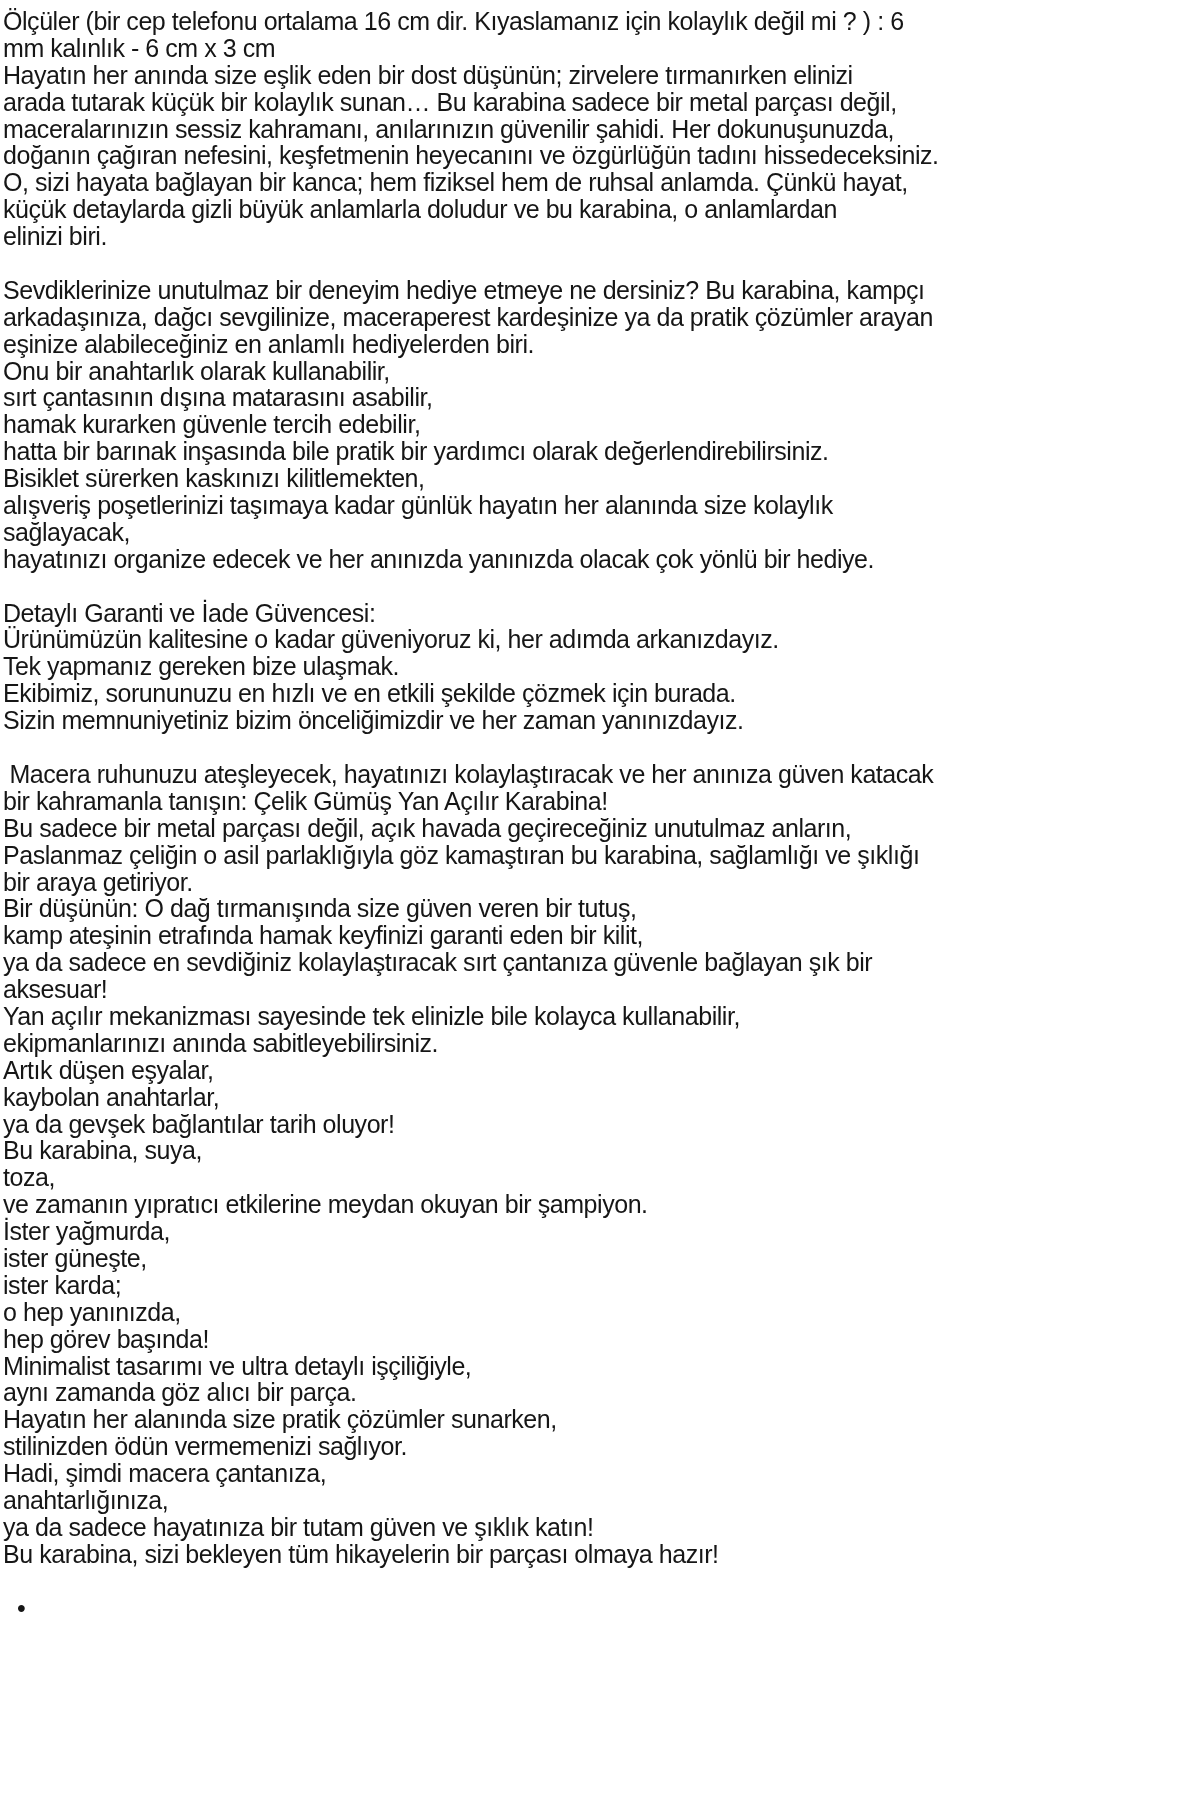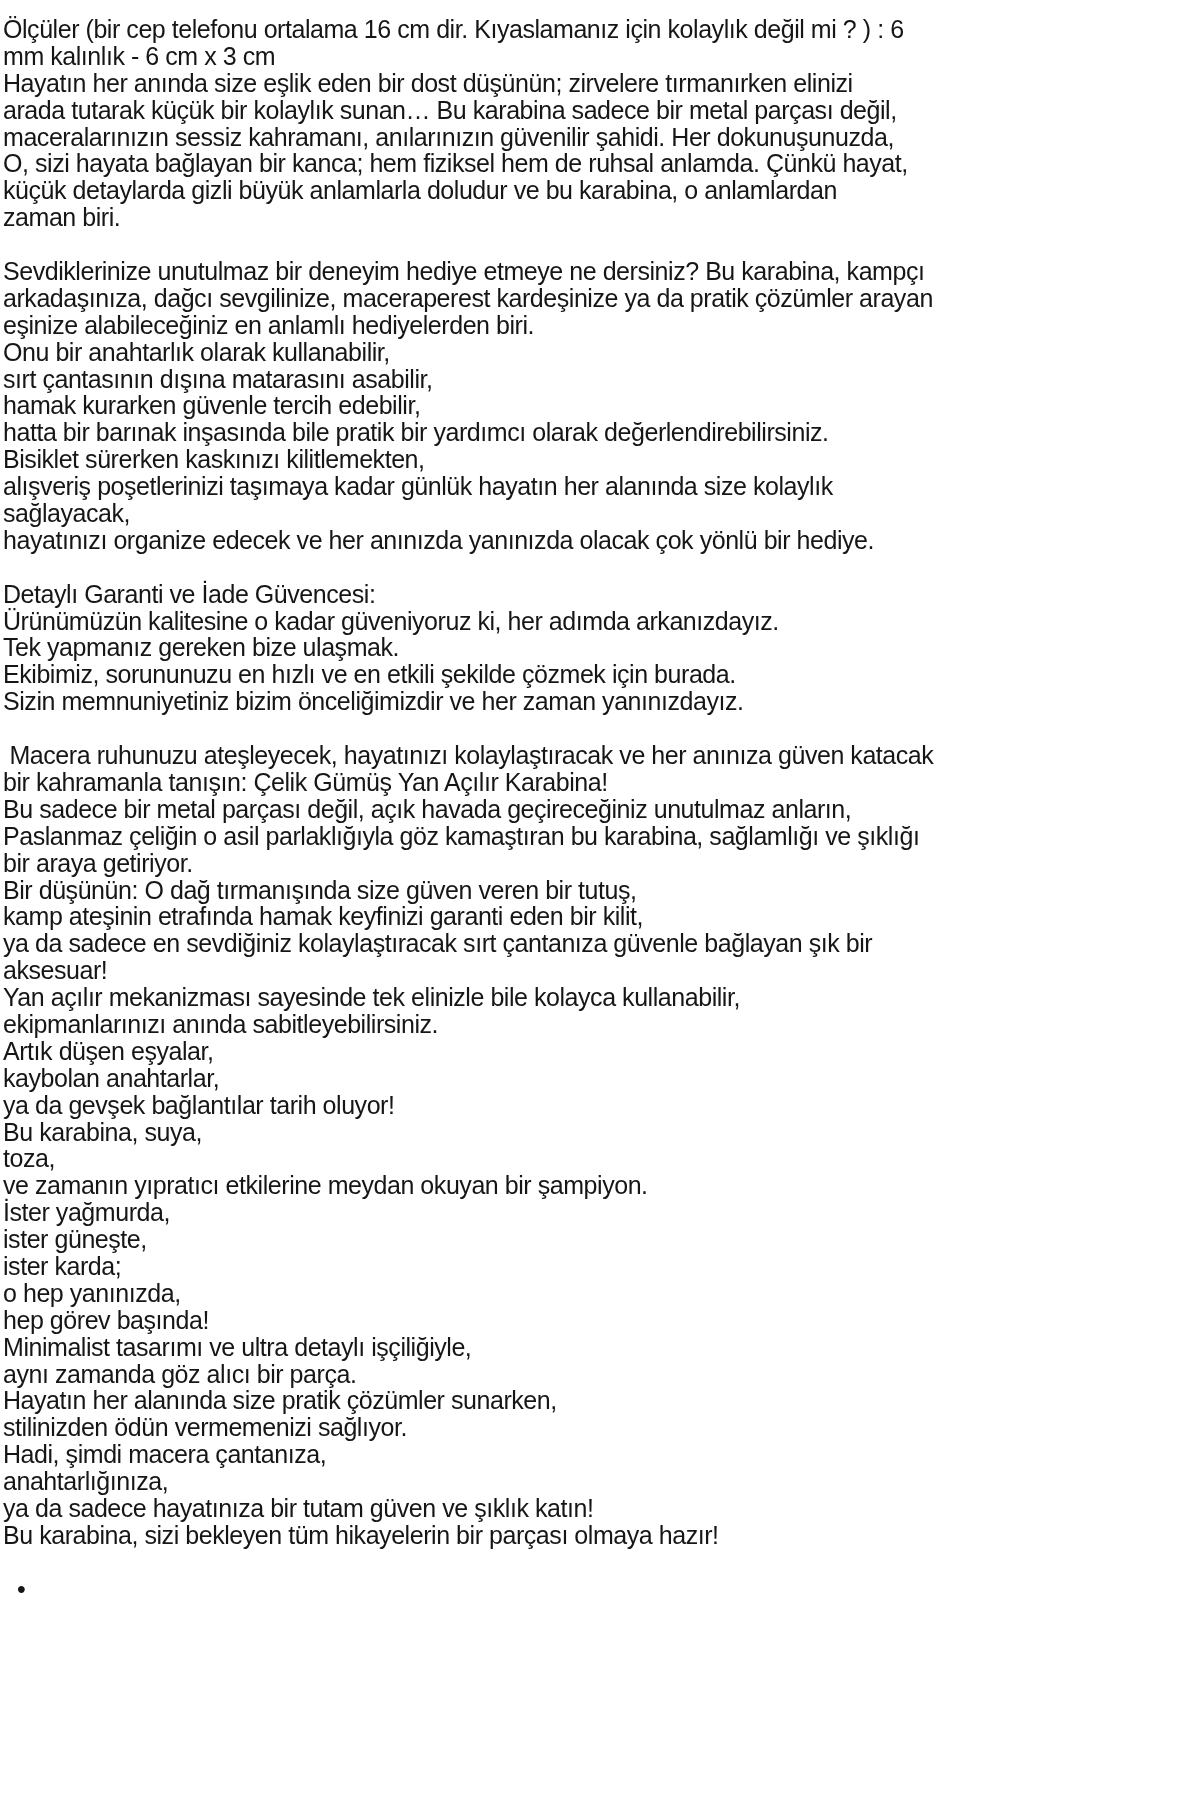--- a/index.html
+++ b/index.html
@@ -8,21 +8,21 @@
     background: #ffffff;
   }
   body {
     width: 1200px;
     height: 1800px;
     overflow: hidden;
     font-family: "Liberation Sans", sans-serif;
     color: #161616;
   }
   .doc {
-    padding: 16px 0 0 3px;
+    padding: 8px 0 0 3px;
   }
   .paragraph {
     margin: 0 0 26.9px 0;
   }
   .line {
     white-space: pre;
     font-size: 25px;
     line-height: 26.9px;
     height: 26.9px;
     letter-spacing: -0.45px;
@@ -47,23 +47,24 @@
 <body>
 
 <main class="doc">
   <section id="paragraphs">
       <div class="paragraph">
         <div class="line">Ölçüler (bir cep telefonu ortalama 16 cm dir. Kıyaslamanız için kolaylık değil mi ? ) : 6</div>
         <div class="line">mm kalınlık - 6 cm x 3 cm</div>
         <div class="line">Hayatın her anında size eşlik eden bir dost düşünün; zirvelere tırmanırken elinizi</div>
         <div class="line">arada tutarak küçük bir kolaylık sunan… Bu karabina sadece bir metal parçası değil,</div>
         <div class="line">maceralarınızın sessiz kahramanı, anılarınızın güvenilir şahidi. Her dokunuşunuzda,</div>
+        <div class="line">doğanın çağıran nefesini, keşfetmenin heyecanını ve özgürlüğün tadını hissedeceksiniz.</div>
         <div class="line">O, sizi hayata bağlayan bir kanca; hem fiziksel hem de ruhsal anlamda. Çünkü hayat,</div>
         <div class="line">küçük detaylarda gizli büyük anlamlarla doludur ve bu karabina, o anlamlardan</div>
-        <div class="line">zaman biri.</div>
+        <div class="line">elinizi biri.</div>
       </div>
       <div class="paragraph">
         <div class="line">Sevdiklerinize unutulmaz bir deneyim hediye etmeye ne dersiniz? Bu karabina, kampçı</div>
         <div class="line">arkadaşınıza, dağcı sevgilinize, maceraperest kardeşinize ya da pratik çözümler arayan</div>
         <div class="line">eşinize alabileceğiniz en anlamlı hediyelerden biri.</div>
         <div class="line">Onu bir anahtarlık olarak kullanabilir,</div>
         <div class="line">sırt çantasının dışına matarasını asabilir,</div>
         <div class="line">hamak kurarken güvenle tercih edebilir,</div>
         <div class="line">hatta bir barınak inşasında bile pratik bir yardımcı olarak değerlendirebilirsiniz.</div>
         <div class="line">Bisiklet sürerken kaskınızı kilitlemekten,</div>

